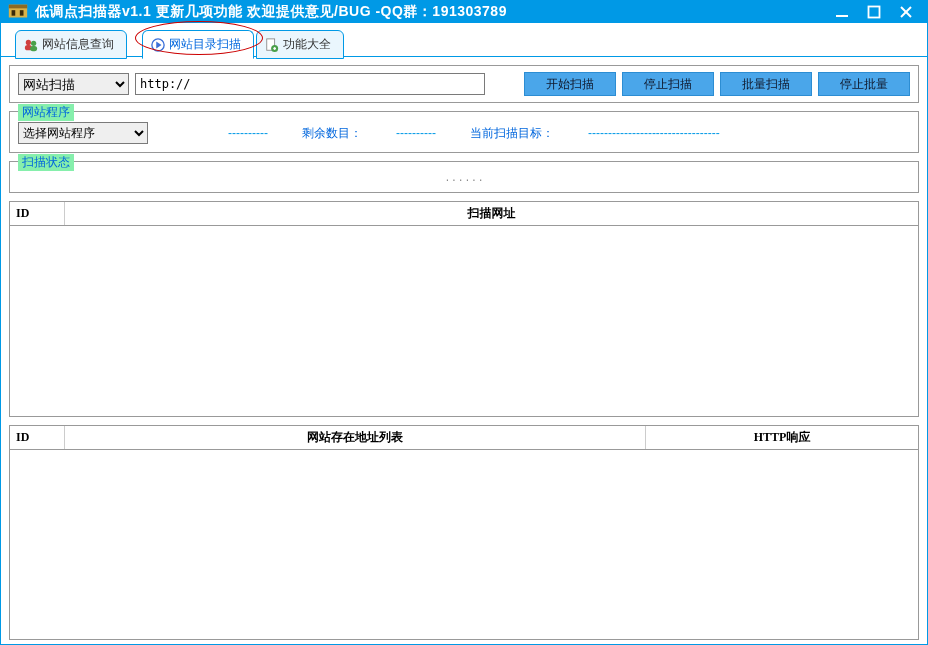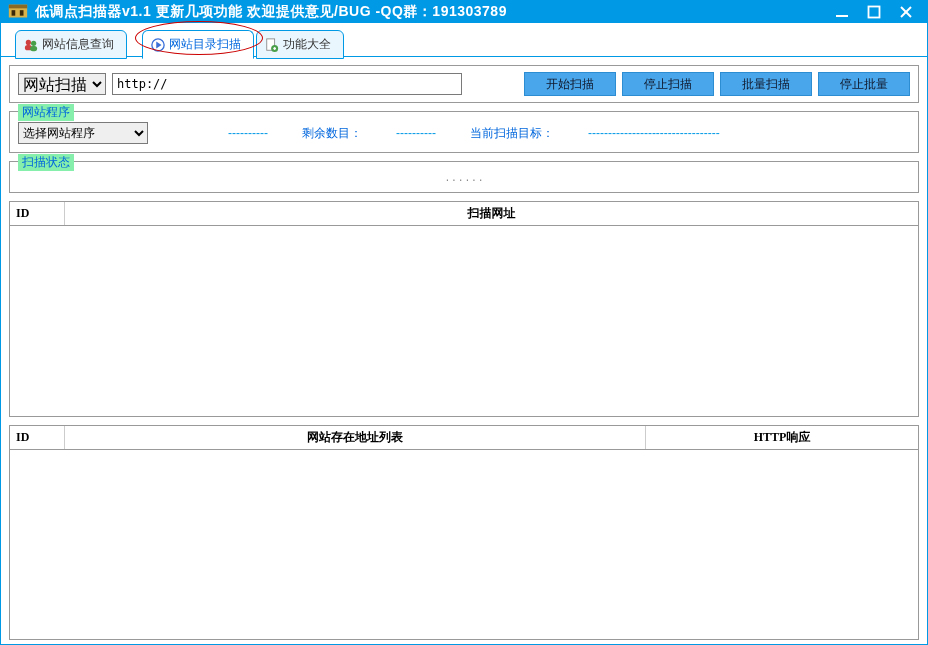--- a/index.html
+++ b/index.html
@@ -77,22 +77,22 @@
       flex: 1; padding: 8px 8px 4px 8px;
       display: flex; flex-direction: column; gap: 4px;
       overflow: hidden;
     }
     .panel {
       border: 1px solid #999;
       padding: 6px 8px;
       display: flex; align-items: center; gap: 6px;
     }
     .scan-type-select {
-      width: 88px; height: 22px;
-      font-size: 16px; border: 1px solid #7a7a7a;
+      width: 111px; height: 22px;
+      font-size: 13px; border: 1px solid #7a7a7a;
     }
     .url-input {
       height: 22px; width: 350px;
       border: 1px solid #7a7a7a; padding: 0 4px;
       font-family: monospace; font-size: 12px;
     }
     .spacer { flex: 1; }
     .btn {
       width: 92px; height: 24px;
       background: #4aa6ea;

